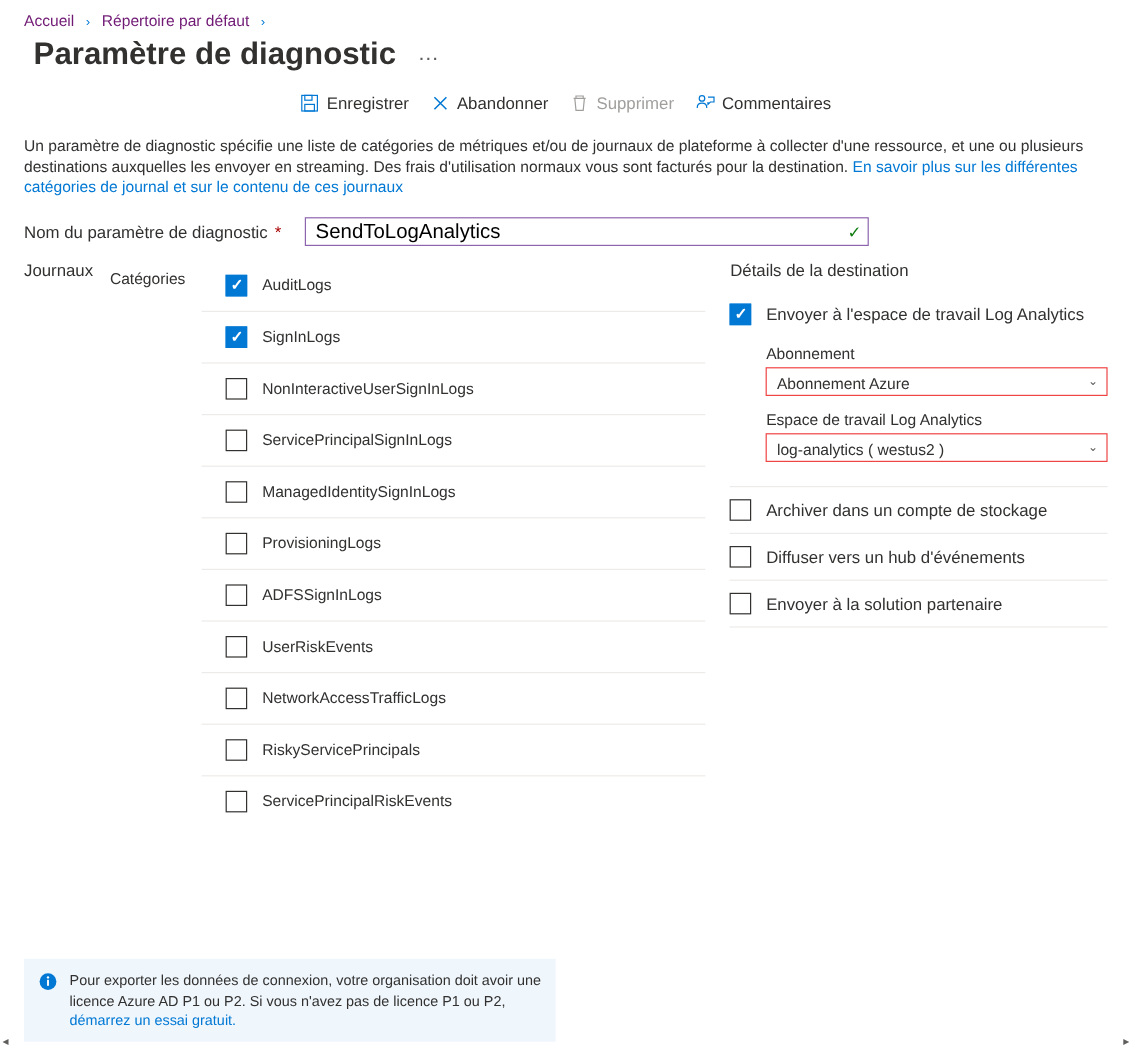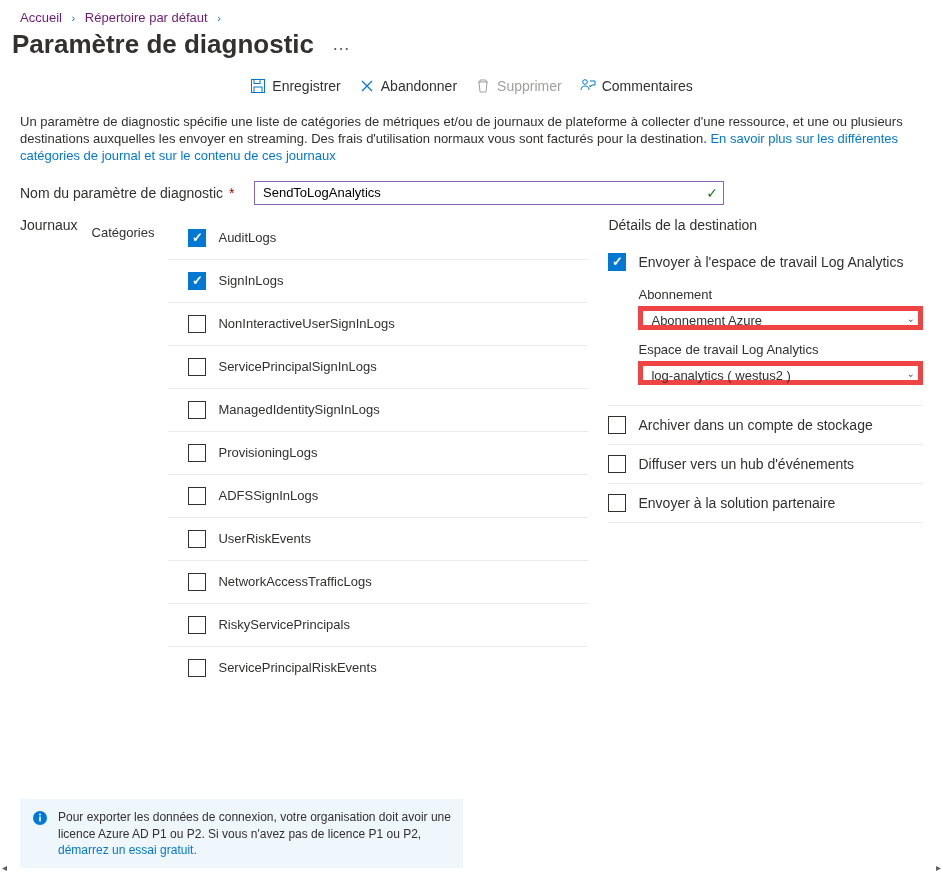--- a/index.html
+++ b/index.html
@@ -26,21 +26,21 @@
     cursor: pointer;
   }
   .breadcrumb .sep {
     color: #0078d4;
     margin: 0 6px;
     font-size: 11px;
   }
 
   
   .page-title {
-    padding: 4px 20px 10px 12px;
+    padding: 4px 20px 10px 28px;
     font-size: 26px;
     font-weight: 600;
     color: #323130;
     display: flex;
     align-items: center;
   }
   .page-title .more {
     font-size: 18px;
     font-weight: 400;
     margin-left: 18px;
@@ -101,21 +101,21 @@
   }
   .name-input-wrap {
     position: relative;
     width: 470px;
   }
   .name-input {
     width: 100%;
     height: 24px;
     border: 1px solid #8d64ae;
     padding: 2px 26px 2px 8px;
-    font-size: 13px;
+    font-size: 17px;
     font-family: inherit;
     outline: none;
   }
   .name-input-wrap .validate-ico {
     position: absolute;
     right: 6px;
     top: 50%;
     transform: translateY(-50%);
     color: #107c10;
     font-size: 14px;
@@ -203,26 +203,26 @@
     margin-bottom: 4px;
     display: block;
   }
   .select-wrap {
     position: relative;
     margin-bottom: 12px;
   }
   .select-wrap .sel {
     width: 100%;
     height: 24px;
-    border: 5px solid #ef4444;
+    border: 1px solid #ef4444;
     padding: 2px 26px 2px 8px;
     font-size: 13px;
     background: #fff;
     display: flex;
-    align-items: flex-start;
+    align-items: flex-end;
     cursor: pointer;
   }
   .select-wrap .chev {
     position: absolute;
     right: 8px;
     top: 50%;
     transform: translateY(-50%);
     font-size: 10px;
     color: #605e5c;
     pointer-events: none;

